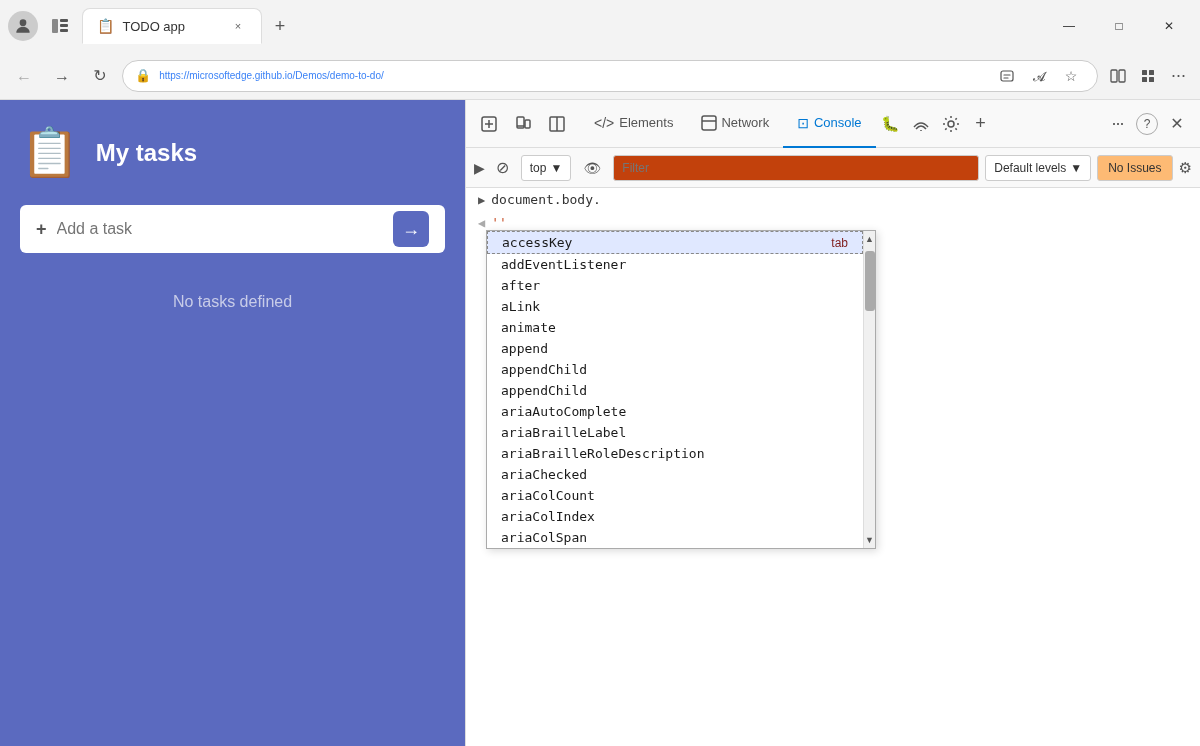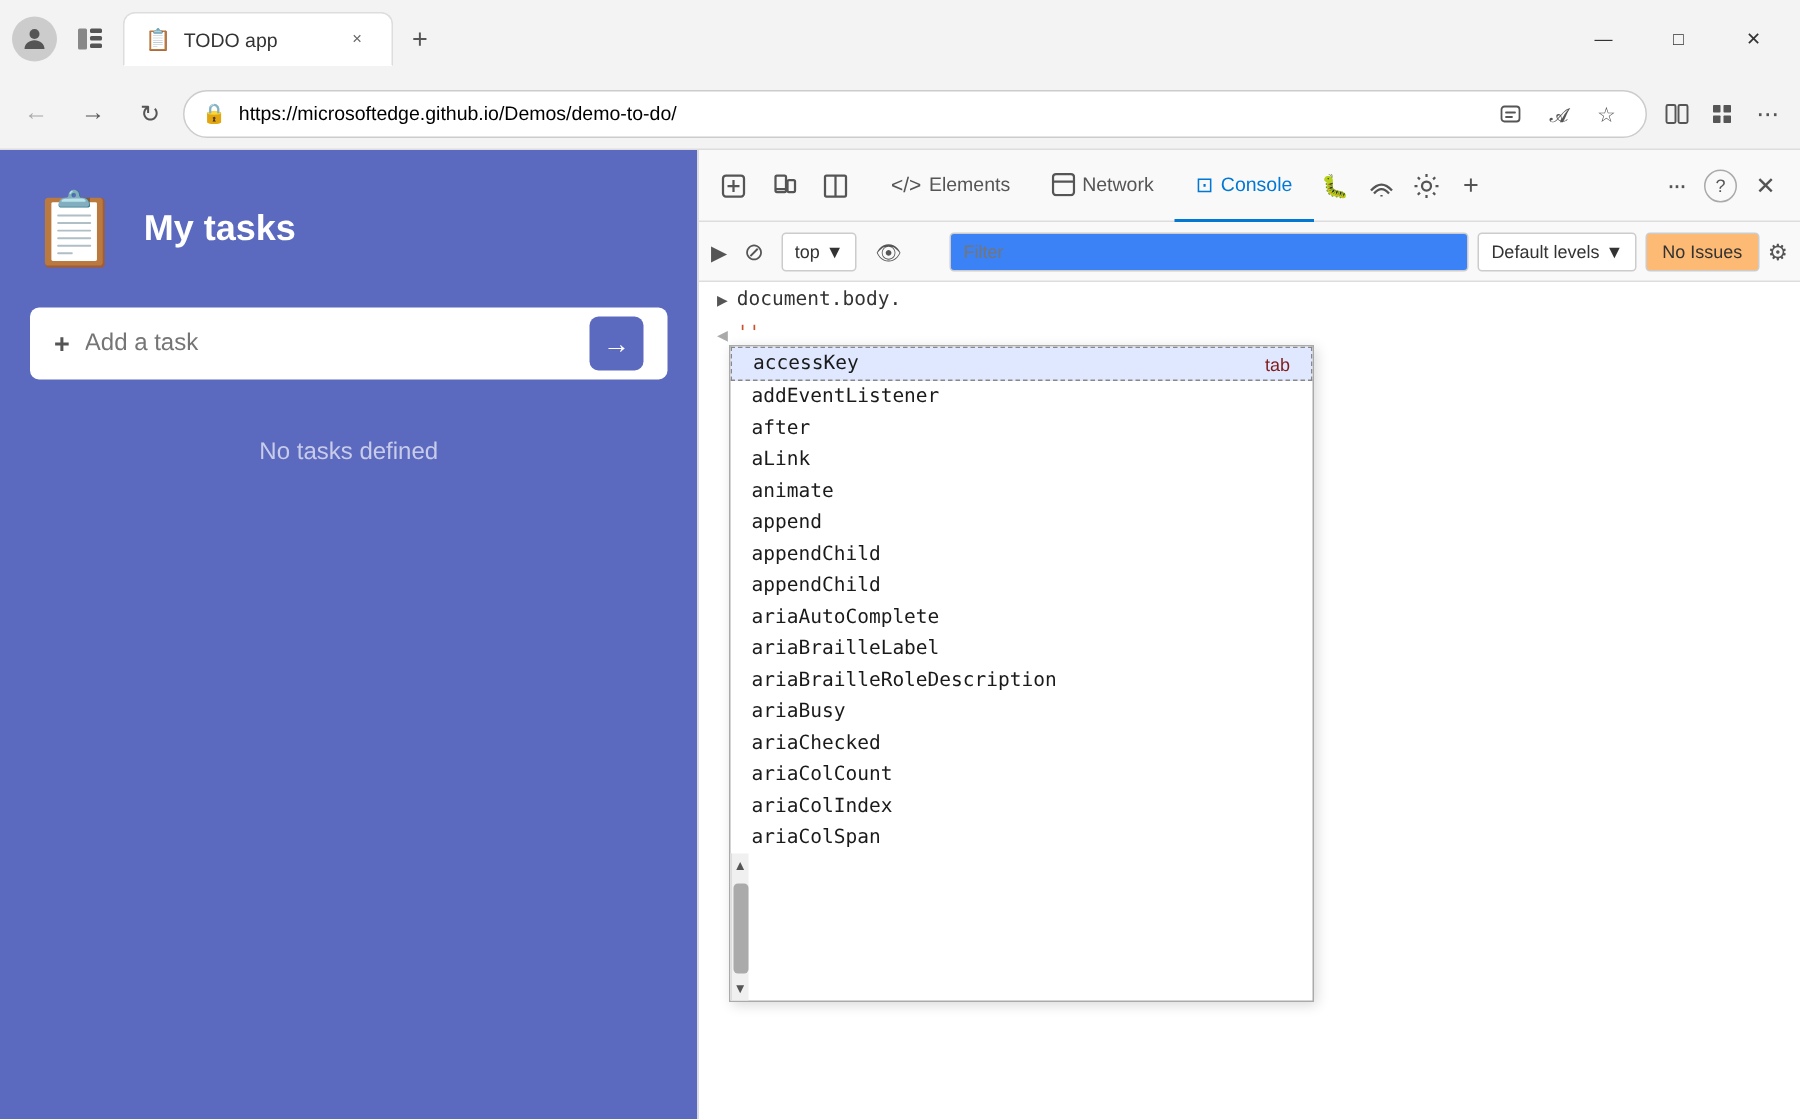--- a/index.html
+++ b/index.html
@@ -20,21 +20,21 @@
     .tab-new { width: 28px; height: 28px; display: flex; align-items: center; justify-content: center; cursor: pointer; color: #555; font-size: 18px; margin-left: 4px; }
     .window-controls { display: flex; gap: 4px; margin-left: auto; }
     .win-btn { width: 46px; height: 32px; display: flex; align-items: center; justify-content: center; cursor: pointer; font-size: 12px; color: #333; }
 
     
     .address-bar-row { height: 48px; background: #f3f3f3; display: flex; align-items: center; padding: 0 8px; gap: 6px; border-bottom: 1px solid #ddd; }
     .nav-btn { width: 32px; height: 32px; display: flex; align-items: center; justify-content: center; border-radius: 50%; cursor: pointer; color: #555; font-size: 16px; }
     .nav-btn.disabled { color: #aaa; cursor: default; }
     .address-bar { flex: 1; height: 32px; background: white; border: 1px solid #ccc; border-radius: 16px; display: flex; align-items: center; padding: 0 12px; gap: 8px; }
     .lock-icon { color: #555; font-size: 13px; }
-    .address-text { flex: 1; font-size: 13px; color: #000000; }
+    .address-text { flex: 1; font-size: 10px; color: #3b82f6; }
     .address-actions { display: flex; gap: 4px; }
     .addr-icon-btn { width: 28px; height: 28px; display: flex; align-items: center; justify-content: center; border-radius: 4px; cursor: pointer; color: #555; font-size: 14px; }
     .toolbar-icons { display: flex; gap: 2px; }
 
     
     .main-area { display: flex; flex: 1; overflow: hidden; }
 
     
     .todo-panel { width: 465px; background: #5b6abf; display: flex; flex-direction: column; padding: 24px 20px; }
     .todo-header { display: flex; align-items: center; gap: 16px; margin-bottom: 24px; }
@@ -55,33 +55,33 @@
     .dt-tab.active { color: #0078d4; border-bottom: 2px solid #0078d4; }
     .dt-tab-icon { margin-right: 5px; font-size: 14px; }
     .dt-spacer { flex: 1; }
     .dt-right-btns { display: flex; align-items: center; gap: 4px; }
 
     
     .console-bar { height: 40px; background: #f9f9f9; border-bottom: 1px solid #ddd; display: flex; align-items: center; padding: 0 8px; gap: 6px; }
     .console-expand { color: #555; font-size: 14px; }
     .console-no-btn { width: 24px; height: 24px; display: flex; align-items: center; justify-content: center; color: #555; font-size: 16px; cursor: pointer; }
     .console-level-select { display: flex; align-items: center; background: white; border: 1px solid #ccc; border-radius: 3px; padding: 2px 8px; font-size: 12px; color: #333; cursor: pointer; height: 26px; gap: 4px; }
-    .console-filter { flex: 1; height: 26px; background: #3b82f6; border: 1px solid #ccc; border-radius: 3px; padding: 0 8px; font-size: 12px; margin-left: 20px; }
+    .console-filter { flex: 1; height: 26px; background: #c2410c; border: 1px solid #ccc; border-radius: 3px; padding: 0 8px; font-size: 12px; }
     .console-no-issues { background: #fdba74; border: 1px solid #ccc; border-radius: 3px; padding: 2px 10px; font-size: 12px; color: #333; height: 26px; display: flex; align-items: center; cursor: pointer; }
     .console-gear { color: #555; font-size: 15px; cursor: pointer; }
 
     
     .console-content { flex: 1; display: flex; flex-direction: column; overflow: hidden; position: relative; }
     .console-line { padding: 4px 12px; font-family: monospace; font-size: 13px; color: #333; display: flex; align-items: center; gap: 6px; }
     .console-arrow { color: #555; font-size: 12px; }
     .console-text { color: #333; }
     .console-quote { color: #c8522b; }
 
     
-    .autocomplete-dropdown { position: absolute; top: 42px; left: 20px; width: 390px; background: white; border: 1px solid #aaa; box-shadow: 2px 2px 8px rgba(0,0,0,0.15); z-index: 100; display: flex; flex-direction: column; }
+    .autocomplete-dropdown { position: absolute; top: 42px; left: 20px; width: 390px; background: white; border: 1px solid #aaa; box-shadow: 2px 2px 8px rgba(0,0,0,0.15); z-index: 100; display: flex; }
     .autocomplete-list { flex: 1; overflow-y: auto; }
     .autocomplete-item { padding: 3px 14px; font-family: monospace; font-size: 13px; color: #1a1a1a; cursor: pointer; }
     .autocomplete-item:first-child { background: #e0e8ff; border: 1px dashed #888; }
     .autocomplete-item-first { display: flex; justify-content: space-between; align-items: center; }
     .tab-hint { color: #7f1d1d; font-size: 12px; font-family: Liberation Sans, sans-serif; }
     .autocomplete-scrollbar { width: 12px; background: #f0f0f0; border-left: 1px solid #ddd; display: flex; flex-direction: column; }
     .scroll-thumb { width: 10px; height: 60px; background: #aaa; border-radius: 3px; margin: 2px auto; margin-top: 4px; }
     .scroll-arrow { width: 100%; height: 16px; display: flex; align-items: center; justify-content: center; cursor: pointer; font-size: 9px; color: #555; }
     .scroll-arrow-bottom { margin-top: auto; }
   </style>
@@ -276,21 +276,20 @@
             <div class="autocomplete-item">addEventListener</div>
             <div class="autocomplete-item">after</div>
             <div class="autocomplete-item">aLink</div>
             <div class="autocomplete-item">animate</div>
             <div class="autocomplete-item">append</div>
             <div class="autocomplete-item">appendChild</div>
             <div class="autocomplete-item">appendChild</div>
             <div class="autocomplete-item">ariaAutoComplete</div>
             <div class="autocomplete-item">ariaBrailleLabel</div>
             <div class="autocomplete-item">ariaBrailleRoleDescription</div>
-            <div class="autocomplete-item">ariaBusy</div>
             <div class="autocomplete-item">ariaChecked</div>
             <div class="autocomplete-item">ariaColCount</div>
             <div class="autocomplete-item">ariaColIndex</div>
             <div class="autocomplete-item">ariaColSpan</div>
           </div>
           <div class="autocomplete-scrollbar">
             <div class="scroll-arrow">▲</div>
             <div class="scroll-thumb"></div>
             <div class="scroll-arrow scroll-arrow-bottom">▼</div>
           </div>

